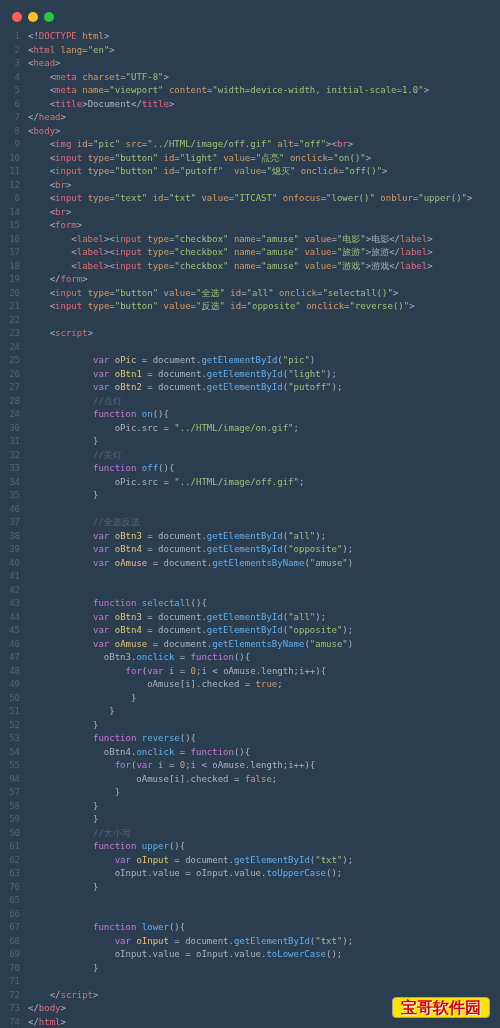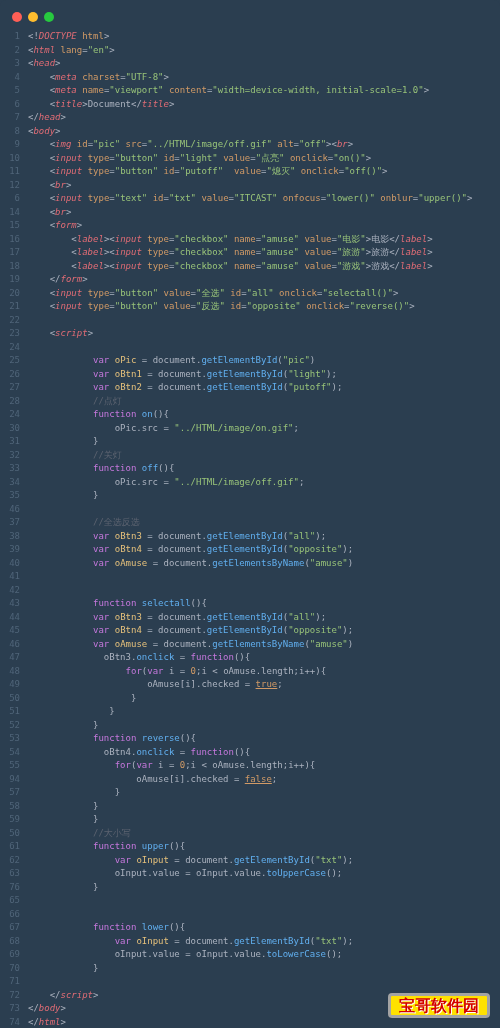--- a/index.html
+++ b/index.html
@@ -40,43 +40,43 @@
   user-select: none;
   flex-shrink: 0;
 }
 .gutter div { height: 13.5px; }
 .code {
   flex: 1;
   white-space: pre;
   overflow: hidden;
 }
 .line { height: 13.5px; display: block; }
-.tag { color: #e06c75; font-style: italic; }
+.tag { color: #e06c75; }
 .attr { color: #d19a66; }
 .str { color: #98c379; }
 .punc { color: #abb2bf; }
 .kw { color: #c678dd; }
 .fn { color: #61afef; }
 .var { color: #e5c07b; }
 .cmt { color: #5c6370; }
 .num { color: #d19a66; }
-.bool { color: #d19a66; text-decoration: underline; }
+.bool { color: #d19a66; }
 .watermark {
   position: absolute;
   bottom: 10px;
   right: 10px;
   background: #ffe100;
   color: #d30000;
   font-weight: bold;
   font-size: 16px;
   padding: 3px 8px;
   border-radius: 4px;
   font-family: "Microsoft YaHei", sans-serif;
   text-shadow: 1px 1px 0 #fff;
-  border: 3px solid #a3a3a3;
+  border: 1px solid #a3a3a3;
 }
 </style>
 </head>
 <body>
 
 <div class="window">
   <div class="titlebar">
     <div class="dot red"></div>
     <div class="dot yellow"></div>
     <div class="dot green"></div>

